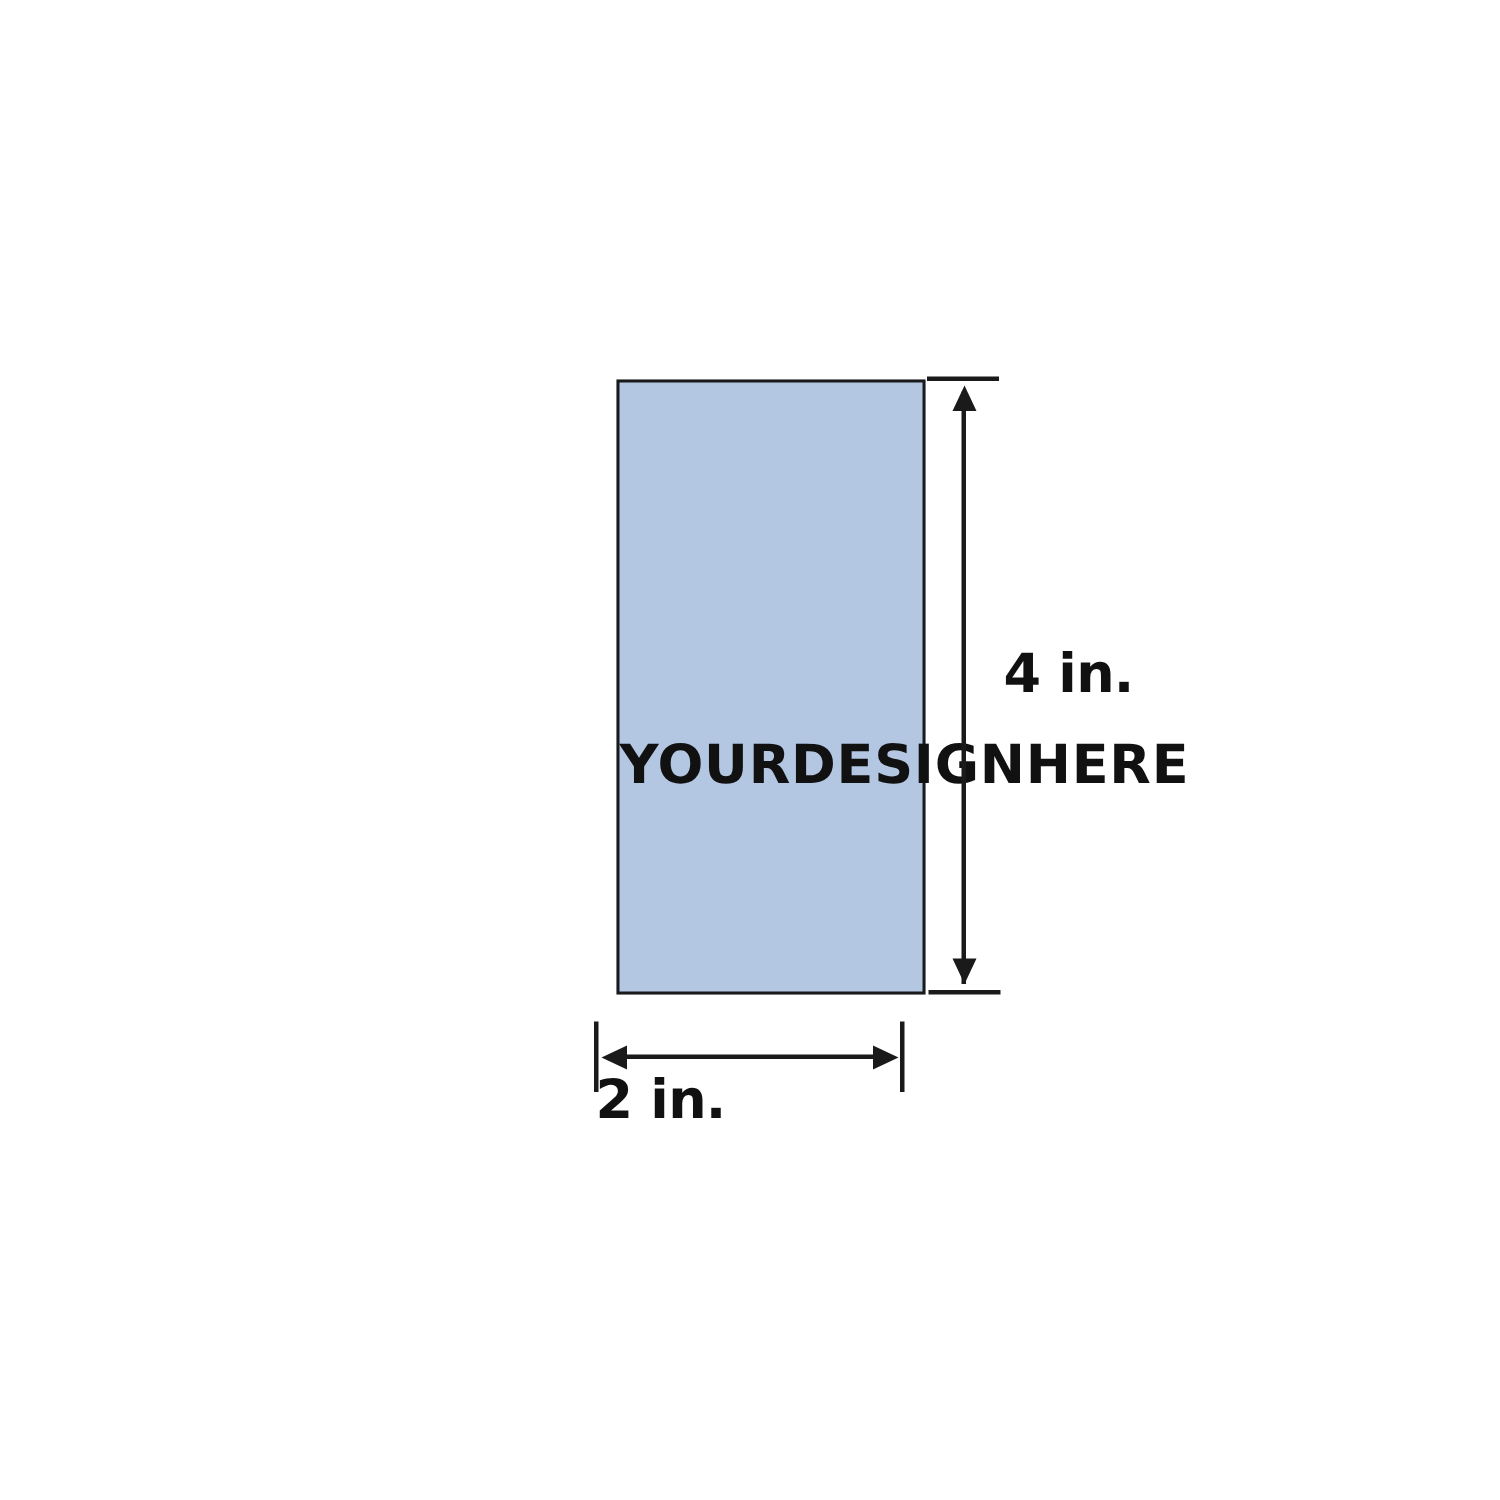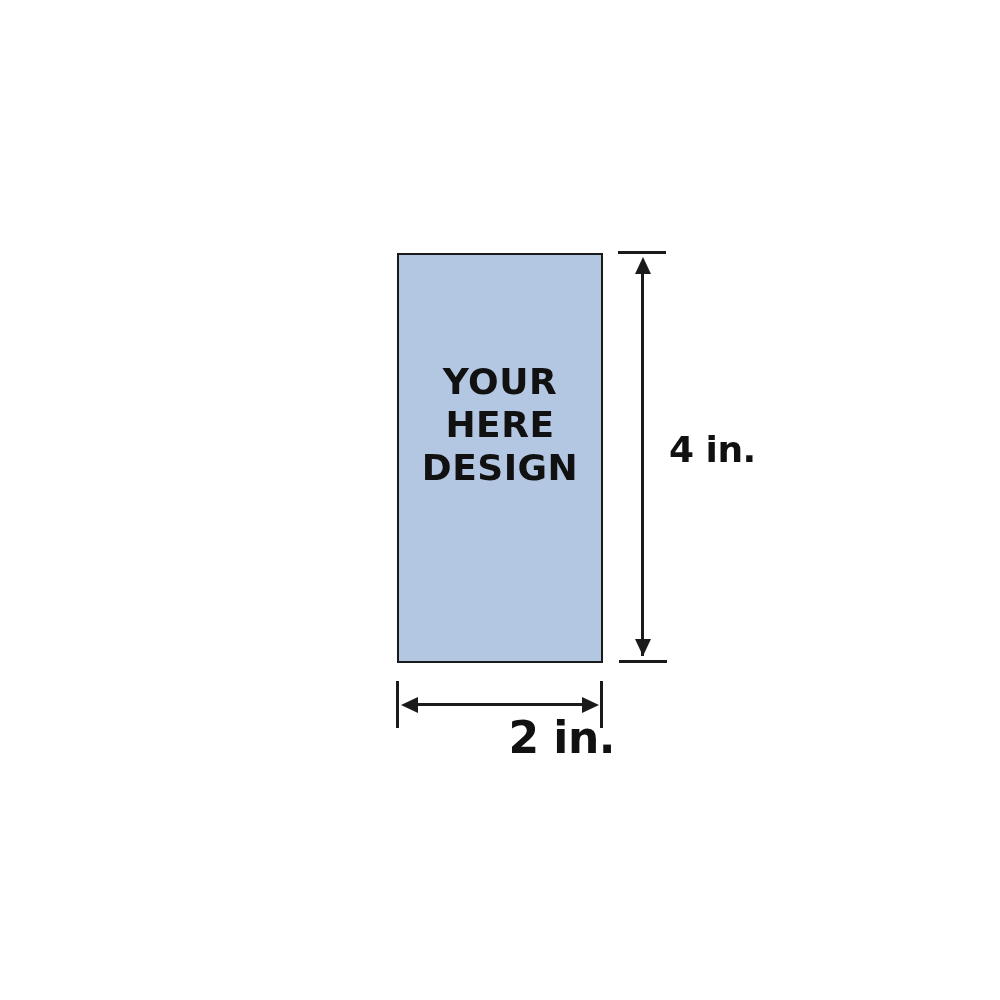--- a/index.html
+++ b/index.html
@@ -12,29 +12,29 @@
     position: relative;
     width: 1000px;
     height: 1000px;
     background: #ffffff;
     overflow: hidden;
   }
 
   
   .design-rect {
     position: absolute;
-    left: 397px;
+    left: 411px;
     top: 253px;
     width: 206px;
     height: 410px;
     background: #b3c6e2;
     border: 2px solid #1a1a1a;
     box-sizing: border-box;
     display: flex;
-    flex-direction: column;
+    flex-direction: row;
     align-items: center;
     justify-content: flex-start;
     padding-top: 105px;
   }
   .placeholder-line {
     display: block;
     font-size: 36px;
     font-weight: 800;
     line-height: 43px;
     letter-spacing: 0.5px;
@@ -117,34 +117,34 @@
   .height-label {
     left: 669px;
     top: 432px;
     font-size: 36px;
     line-height: 1;
   }
   .width-label {
     left: 397px;
     top: 716px;
     width: 218px;
-    font-size: 44px;
+    font-size: 36px;
     line-height: 1;
-    text-align: right;
+    text-align: left;
   }
 </style>
 </head>
 <body>
 
 <div class="stage">
 
   <div class="design-rect">
     <span class="placeholder-line">YOUR</span>
+    <span class="placeholder-line">DESIGN</span>
     <span class="placeholder-line">HERE</span>
-    <span class="placeholder-line">DESIGN</span>
   </div>
 
   <div>
     <div class="tick-h" style="left:618px; top:251px;"></div>
     <div class="vline"></div>
     <div class="arrowhead arrow-up"></div>
     <div class="arrowhead arrow-down"></div>
     <div class="tick-h" style="left:619px; top:660px;"></div>
   </div>
   <div class="dim-label height-label">4 in.</div>

